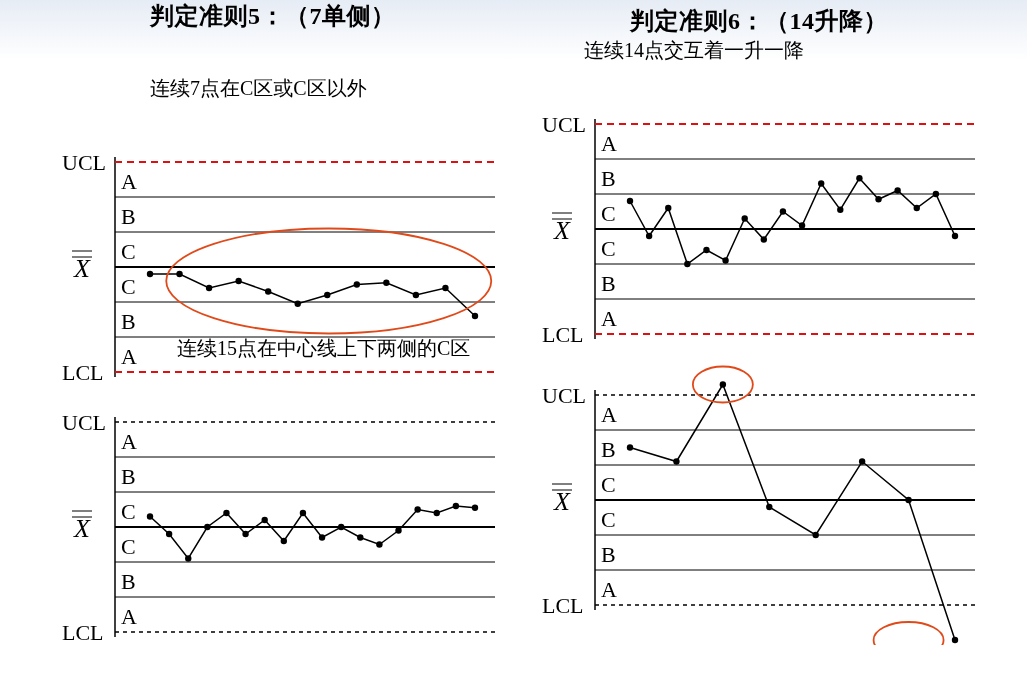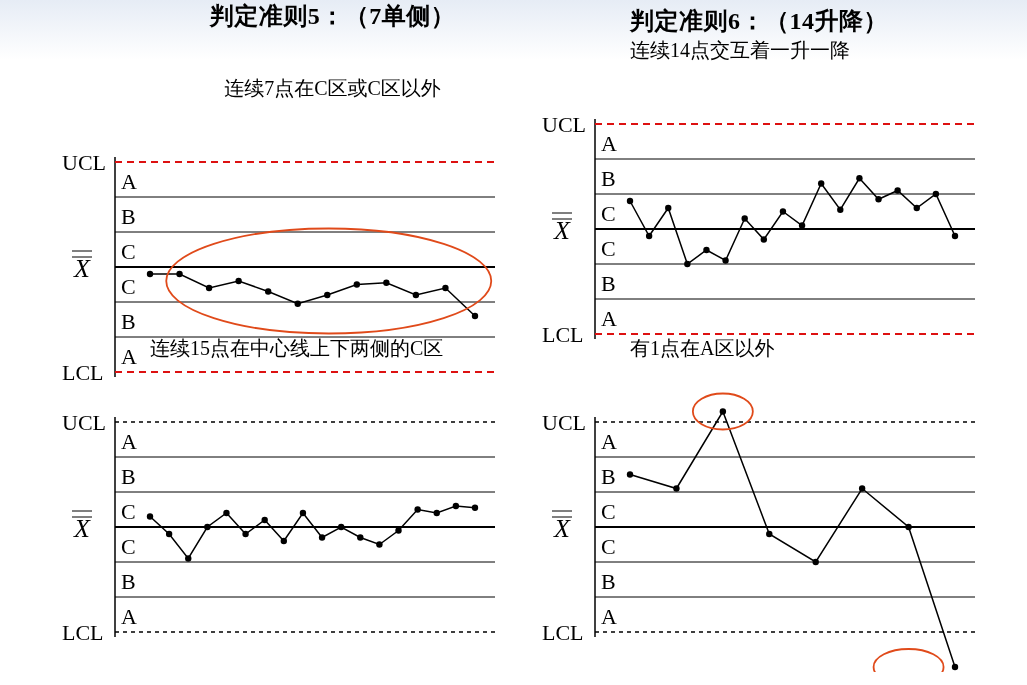--- a/index.html
+++ b/index.html
@@ -42,21 +42,21 @@
     font-family: "Times New Roman", serif;
     fill: #000;
   }
   svg { display: block; }
 </style>
 </head>
 <body>
 
 <div class="page">
 
-  <div class="panel" style="left:60px;  top:0px;text-align:center;" id="p0">
+  <div class="panel" style="left:60px;  top:0px;" id="p0">
       <div class="title" style="margin-left: 90px;">判定准则5：（7单侧）</div>
       <div class="subtitle" style="margin-left: 90px; margin-top: 43px;">连续7点在C区或C区以外</div>
       <svg width="455" height="310" style="margin-top: 0px;">
         <text x="2" y="68" class="axis-label">UCL</text>
         <text x="2" y="278" class="axis-label">LCL</text>
         <text x="14" y="175" font-style="italic" font-family="Times New Roman, serif" font-size="26">X</text>
         <line x1="12" x2="32" y1="155" y2="155" stroke="#000" stroke-width="1"></line>
         <line x1="12" x2="32" y1="149" y2="149" stroke="#000" stroke-width="1"></line>
         <line x1="55" x2="55" y1="55" y2="275" stroke="#000" stroke-width="1.5"></line>
         <line x1="55" x2="435" y1="60" y2="60" stroke="#d11" stroke-dasharray="7 5" stroke-width="2"></line>
@@ -83,21 +83,21 @@
         <circle cx="296.8181818181818" cy="182.5" r="3.2" fill="#000"></circle>
         <circle cx="326.3636363636364" cy="180.75" r="3.2" fill="#000"></circle>
         <circle cx="355.90909090909093" cy="193" r="3.2" fill="#000"></circle>
         <circle cx="385.4545454545455" cy="186" r="3.2" fill="#000"></circle>
         <circle cx="415" cy="214" r="3.2" fill="#000"></circle>
         <ellipse cx="268.75" cy="179" rx="162.5" ry="52.5" fill="none" stroke="#e04a1a" stroke-width="1.8"></ellipse>
       </svg>
     </div>
   <div class="panel" style="left:540px; top:5px;" id="p1">
       <div class="title" style="margin-left: 90px;">判定准则6：（14升降）</div>
-      <div class="subtitle" style="margin-left: 90px;">连续14点交互着一升一降</div>
+      <div class="subtitle" style="margin-left: 44px;">连续14点交互着一升一降</div>
       <svg width="455" height="310" style="margin-top: 0px;">
         <text x="2" y="68" class="axis-label">UCL</text>
         <text x="2" y="278" class="axis-label">LCL</text>
         <text x="14" y="175" font-style="italic" font-family="Times New Roman, serif" font-size="26">X</text>
         <line x1="12" x2="32" y1="155" y2="155" stroke="#000" stroke-width="1"></line>
         <line x1="12" x2="32" y1="149" y2="149" stroke="#000" stroke-width="1"></line>
         <line x1="55" x2="55" y1="55" y2="275" stroke="#000" stroke-width="1.5"></line>
         <line x1="55" x2="435" y1="60" y2="60" stroke="#d11" stroke-dasharray="7 5" stroke-width="2"></line>
         <line x1="55" x2="435" y1="95" y2="95" stroke="#000" stroke-width="1"></line>
         <line x1="55" x2="435" y1="130" y2="130" stroke="#000" stroke-width="1"></line>
@@ -126,21 +126,21 @@
         <circle cx="300.2941176470588" cy="145.75" r="3.2" fill="#000"></circle>
         <circle cx="319.4117647058823" cy="114.25" r="3.2" fill="#000"></circle>
         <circle cx="338.52941176470586" cy="135.25" r="3.2" fill="#000"></circle>
         <circle cx="357.6470588235294" cy="126.5" r="3.2" fill="#000"></circle>
         <circle cx="376.7647058823529" cy="144" r="3.2" fill="#000"></circle>
         <circle cx="395.88235294117646" cy="130" r="3.2" fill="#000"></circle>
         <circle cx="415" cy="172" r="3.2" fill="#000"></circle>
       </svg>
     </div>
   <div class="panel" style="left:60px;  top:335px;" id="p2">
-      <div class="subtitle" style="margin-left: 90px;">连续15点在中心线上下两侧的C区</div>
+      <div class="subtitle" style="margin-left: 117px;">连续15点在中心线上下两侧的C区</div>
       <svg width="455" height="310" style="margin-top: 0px;">
         <text x="2" y="68" class="axis-label">UCL</text>
         <text x="2" y="278" class="axis-label">LCL</text>
         <text x="14" y="175" font-style="italic" font-family="Times New Roman, serif" font-size="26">X</text>
         <line x1="12" x2="32" y1="155" y2="155" stroke="#000" stroke-width="1"></line>
         <line x1="12" x2="32" y1="149" y2="149" stroke="#000" stroke-width="1"></line>
         <line x1="55" x2="55" y1="55" y2="275" stroke="#000" stroke-width="1.5"></line>
         <line x1="55" x2="435" y1="60" y2="60" stroke="#000" stroke-dasharray="4 4" stroke-width="1.5"></line>
         <line x1="55" x2="435" y1="95" y2="95" stroke="#000" stroke-width="1"></line>
         <line x1="55" x2="435" y1="130" y2="130" stroke="#000" stroke-width="1"></line>
@@ -169,21 +169,20 @@
         <circle cx="300.2941176470588" cy="175.5" r="3.2" fill="#000"></circle>
         <circle cx="319.4117647058823" cy="182.5" r="3.2" fill="#000"></circle>
         <circle cx="338.52941176470586" cy="168.5" r="3.2" fill="#000"></circle>
         <circle cx="357.6470588235294" cy="147.5" r="3.2" fill="#000"></circle>
         <circle cx="376.7647058823529" cy="151" r="3.2" fill="#000"></circle>
         <circle cx="395.88235294117646" cy="144" r="3.2" fill="#000"></circle>
         <circle cx="415" cy="145.75" r="3.2" fill="#000"></circle>
       </svg>
     </div>
   <div class="panel" style="left:540px; top:335px;" id="p3">
-      <div class="subtitle" style="margin-left: 90px;">有1点在A区以外</div>
       <svg width="455" height="310" style="margin-top: 0px;">
         <text x="2" y="68" class="axis-label">UCL</text>
         <text x="2" y="278" class="axis-label">LCL</text>
         <text x="14" y="175" font-style="italic" font-family="Times New Roman, serif" font-size="26">X</text>
         <line x1="12" x2="32" y1="155" y2="155" stroke="#000" stroke-width="1"></line>
         <line x1="12" x2="32" y1="149" y2="149" stroke="#000" stroke-width="1"></line>
         <line x1="55" x2="55" y1="55" y2="275" stroke="#000" stroke-width="1.5"></line>
         <line x1="55" x2="435" y1="60" y2="60" stroke="#000" stroke-dasharray="4 4" stroke-width="1.5"></line>
         <line x1="55" x2="435" y1="95" y2="95" stroke="#000" stroke-width="1"></line>
         <line x1="55" x2="435" y1="130" y2="130" stroke="#000" stroke-width="1"></line>

